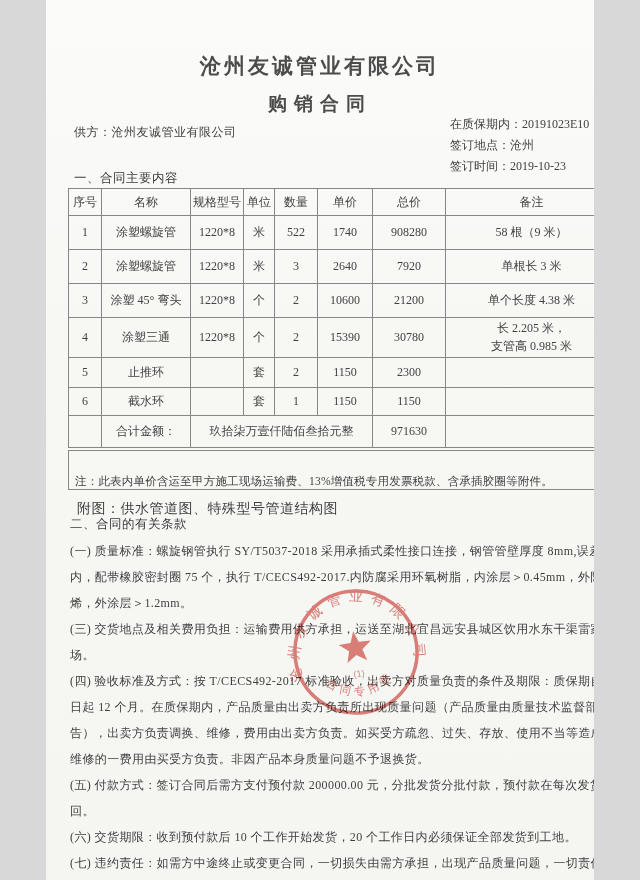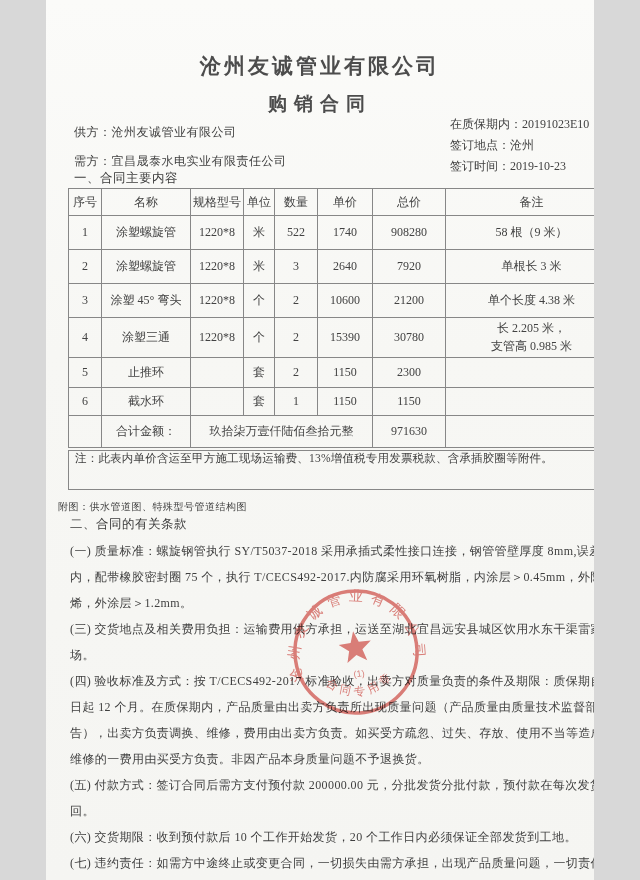--- a/index.html
+++ b/index.html
@@ -20,43 +20,40 @@
   .sec1{top:170px;left:28px;}
   .sec2{top:516px;left:24px;}
   table.goods{position:absolute;top:188px;left:22px;width:549px;border-collapse:collapse;
         table-layout:fixed;font-size:12px;color:#424242;}
   table.goods td{border:1px solid #878787;text-align:center;vertical-align:middle;
         padding:0 2px;overflow:hidden;}
   .rh-h{height:27px}.rh-a{height:34px}.rh-b{height:40px}.rh-c{height:30px}
   .rh-d{height:28px}.rh-t{height:32px}
   .remark2{line-height:1.45;font-family:Liberation Serif, serif;}
   .note-box{top:450px;left:22px;width:549px;height:40px;border:1px solid #878787;
-        box-sizing:border-box;font-size:11.5px;display:flex;align-items:flex-start;
+        box-sizing:border-box;font-size:11.5px;display:flex;align-items:flex-end;
         padding:0 6px;letter-spacing:.2px;}
-  .attach-line{top:500px;left:12px;font-size:10px;letter-spacing:.5px;}
+  .attach-line{top:500px;left:31px;font-size:14px;letter-spacing:.5px;}
   .clauses{top:538px;left:24px;width:606px;font-size:12px;line-height:26px;
         letter-spacing:.4px;color:#3f3f3f;}
   .clauses p{margin:0;}
   .seal{position:absolute;mix-blend-mode:multiply;pointer-events:none;}
   .seal text{font-family:"Liberation Sans","DejaVu Sans",sans-serif;}
 </style>
 </head>
 <body>
 
 <div class="page">
 
   <div class="abs title-company">沧州友诚管业有限公司</div>
   <div class="abs meta-line supplier-line">
     <span>供方：</span><span>沧州友诚管业有限公司</span>
   </div>
 
   <div class="abs title-doc">购销合同</div>
-  <div class="abs meta-line buyer-line">
-    <span>需方：</span><span>宜昌晟泰水电实业有限责任公司</span>
-  </div>
 
   <div class="abs meta-right">
     <div class="row">
       <span>在质保期内：</span><span>20191023E10</span>
     </div>
     <div class="row">
       <span>签订地点：</span><span>沧州</span>
     </div>
     <div class="row">
       <span>签订时间：</span><span>2019-10-23</span>

